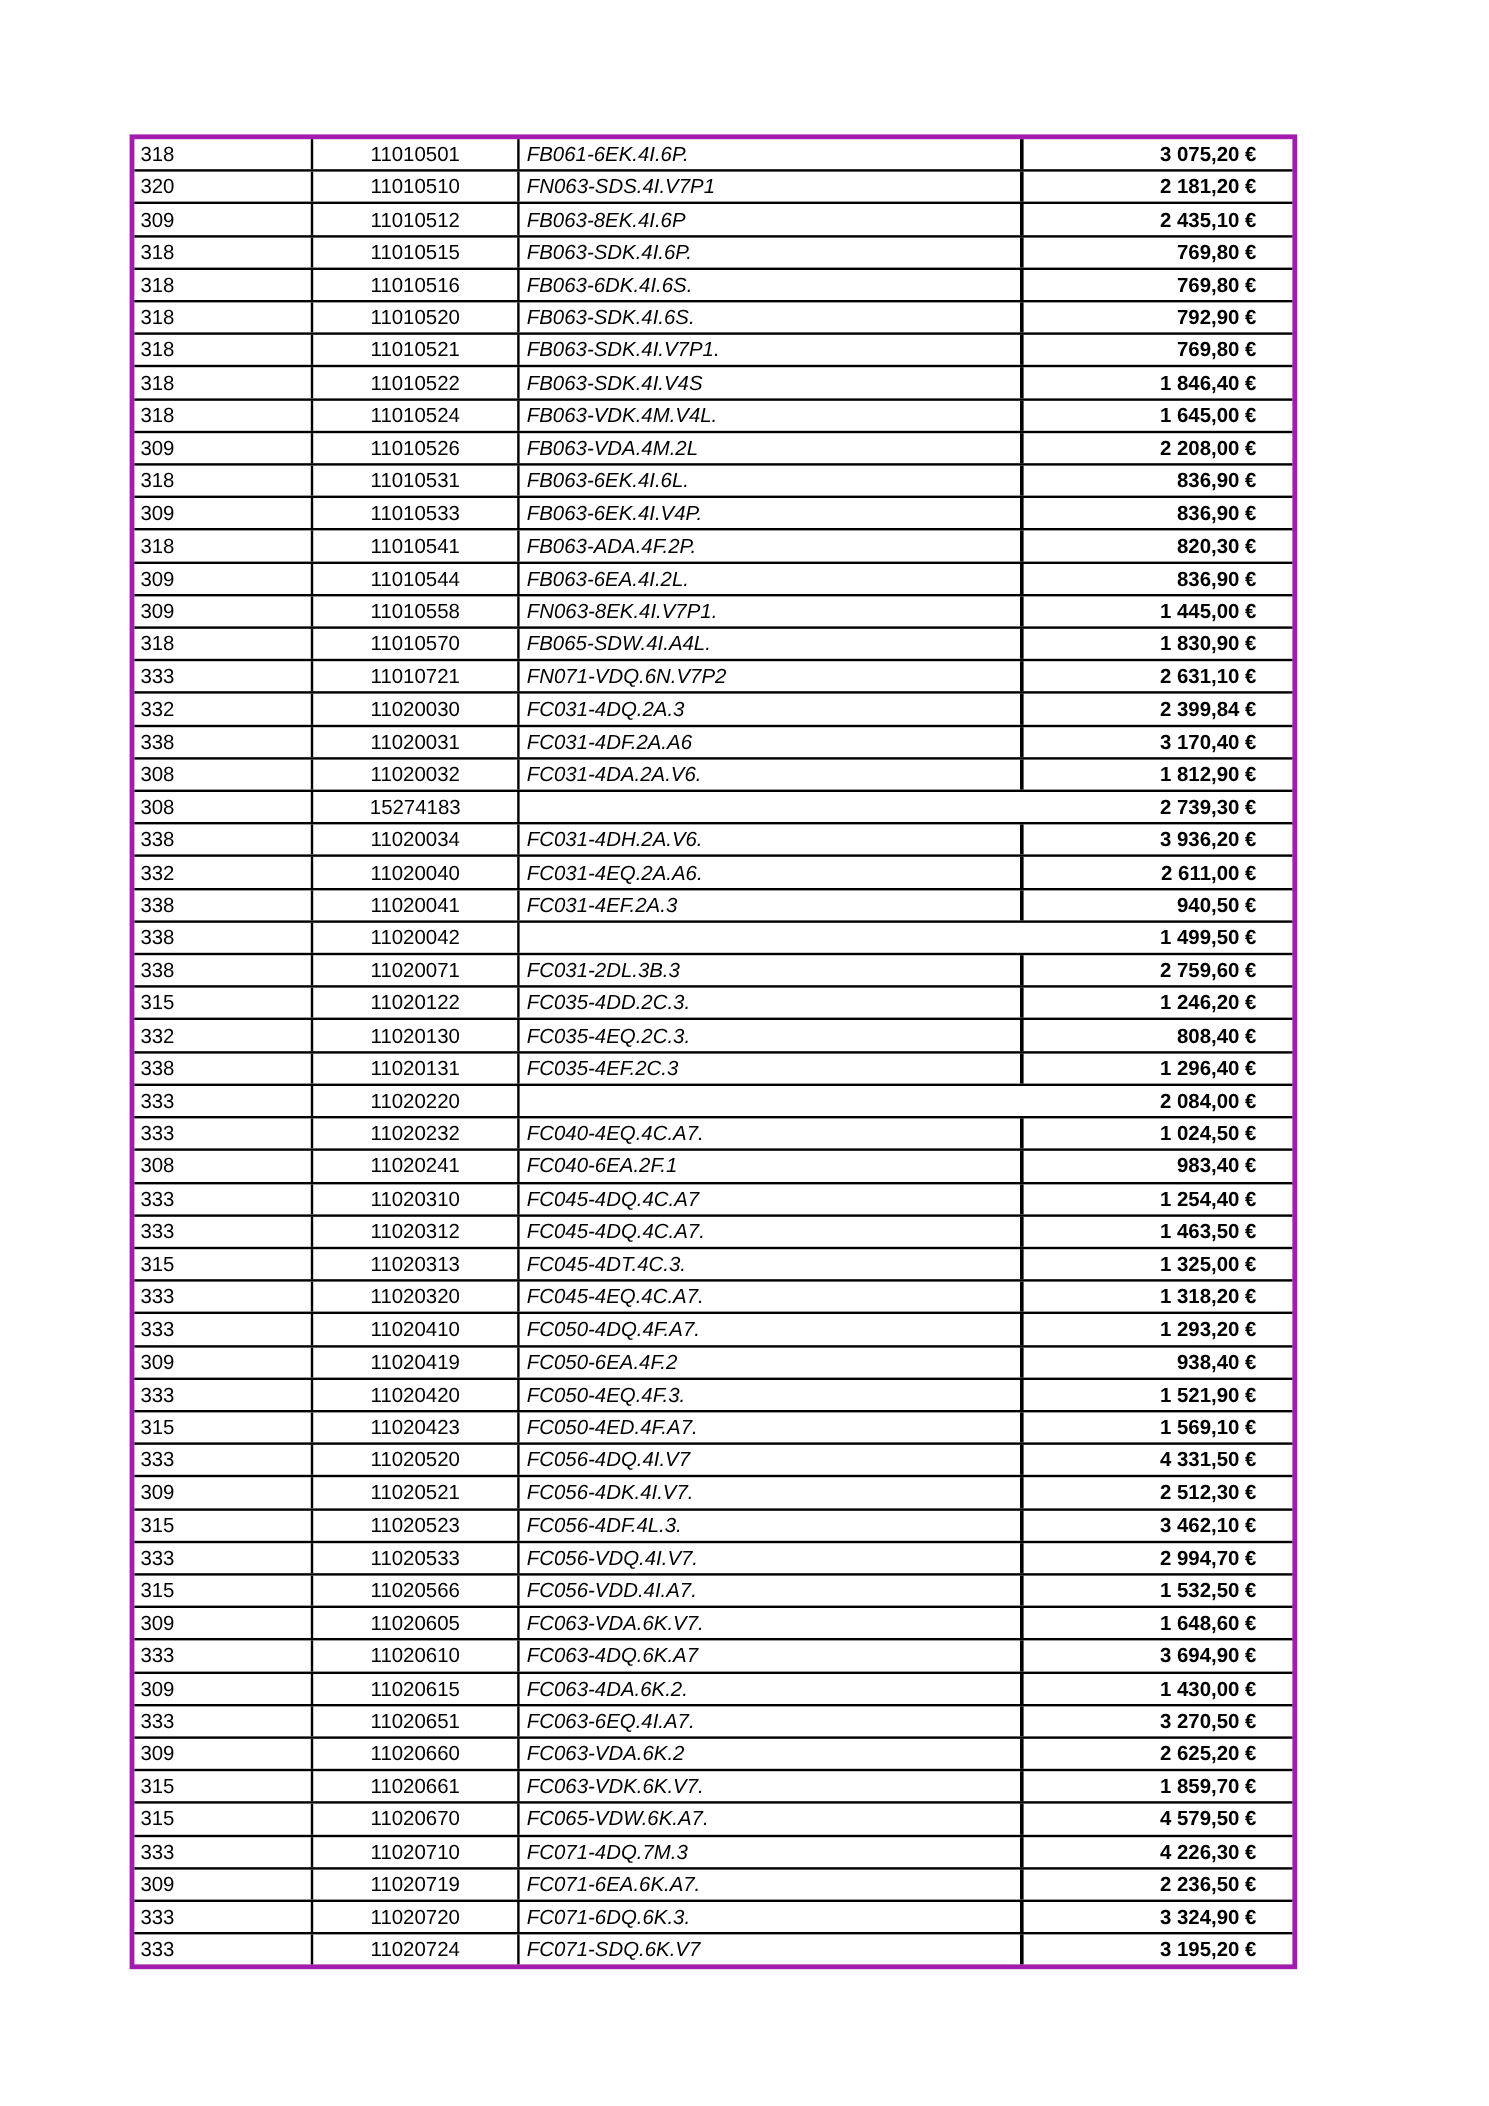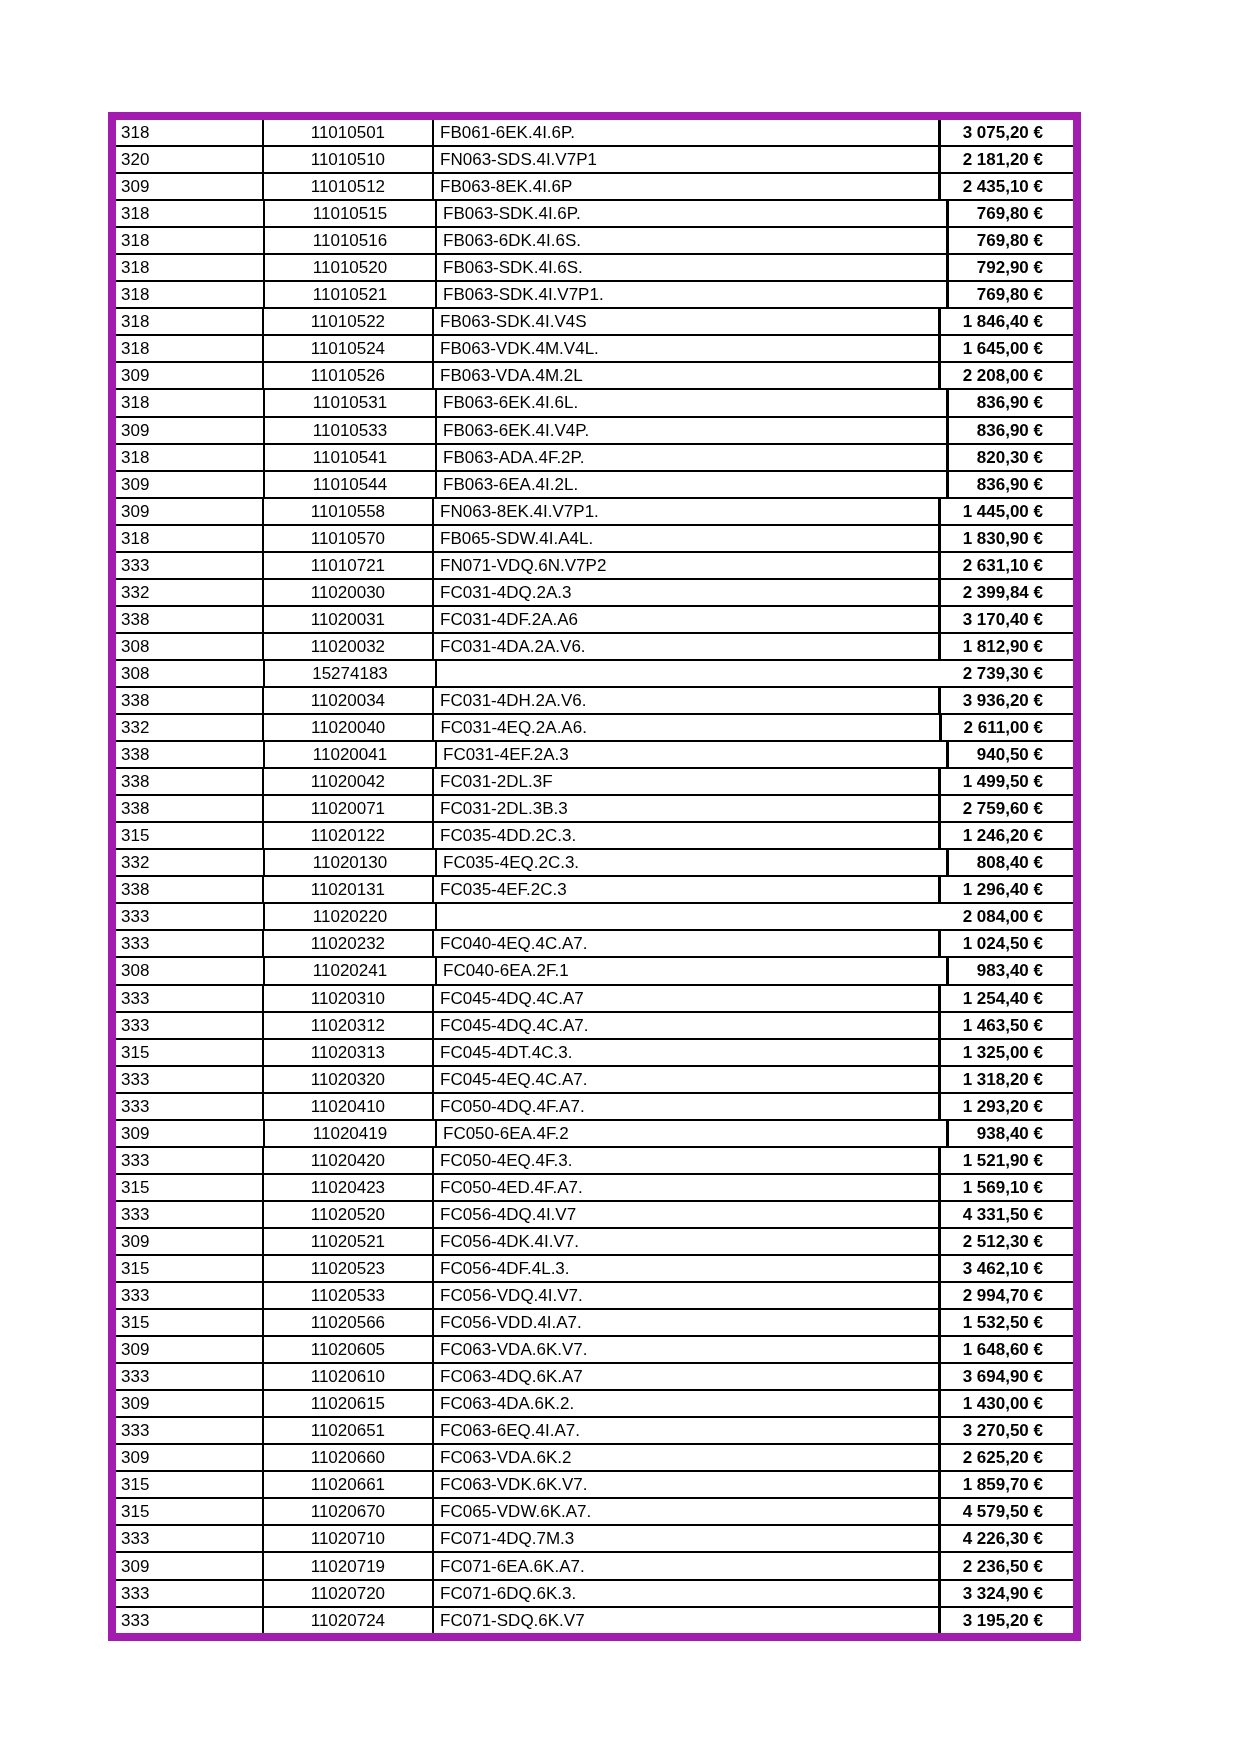--- a/index.html
+++ b/index.html
@@ -15,21 +15,21 @@
     font-family: "Liberation Sans", sans-serif;
     color: #000000;
     -webkit-font-smoothing: antialiased;
   }
   .price-table {
     position: absolute;
     left: 108px;
     top: 112px;
     width: 973px;
     height: 1529px;
-    border: 8px solid #a21caf;
+    border: 4px solid #a21caf;
     box-sizing: border-box;
     display: flex;
     flex-direction: column;
     background: #ffffff;
   }
   .row {
     flex: 1 1 0;
     display: flex;
     border-bottom: 2px solid #000000;
     min-height: 0;
@@ -50,23 +50,24 @@
     width: 149px;
     padding-left: 5px;
     border-right: 2px solid #000000;
   }
   .cell.article {
     width: 172px;
     justify-content: center;
     border-right: 2px solid #000000;
   }
   .cell.code {
-    width: 512px;
+    width: 420px;
     padding-left: 6px;
     border-right: 3px solid #000000;
+    font-style: italic;
   }
   .cell.price {
     flex: 1 1 auto;
     justify-content: flex-end;
     padding-right: 30px;
     font-weight: bold;
     margin-left: 22px;
   }
 </style>
 </head>
@@ -237,21 +238,20 @@
   <div class="row">
     <div class="cell page">338</div>
     <div class="cell article">11020041</div>
     <div class="cell code">FC031-4EF.2A.3</div>
     <div class="cell price">940,50 €</div>
   </div>
 
   <div class="row">
     <div class="cell page">338</div>
     <div class="cell article">11020042</div>
-    <div class="cell code">FC031-2DL.3F</div>
     <div class="cell price">1 499,50 €</div>
   </div>
 
   <div class="row">
     <div class="cell page">338</div>
     <div class="cell article">11020071</div>
     <div class="cell code">FC031-2DL.3B.3</div>
     <div class="cell price">2 759,60 €</div>
   </div>
 

